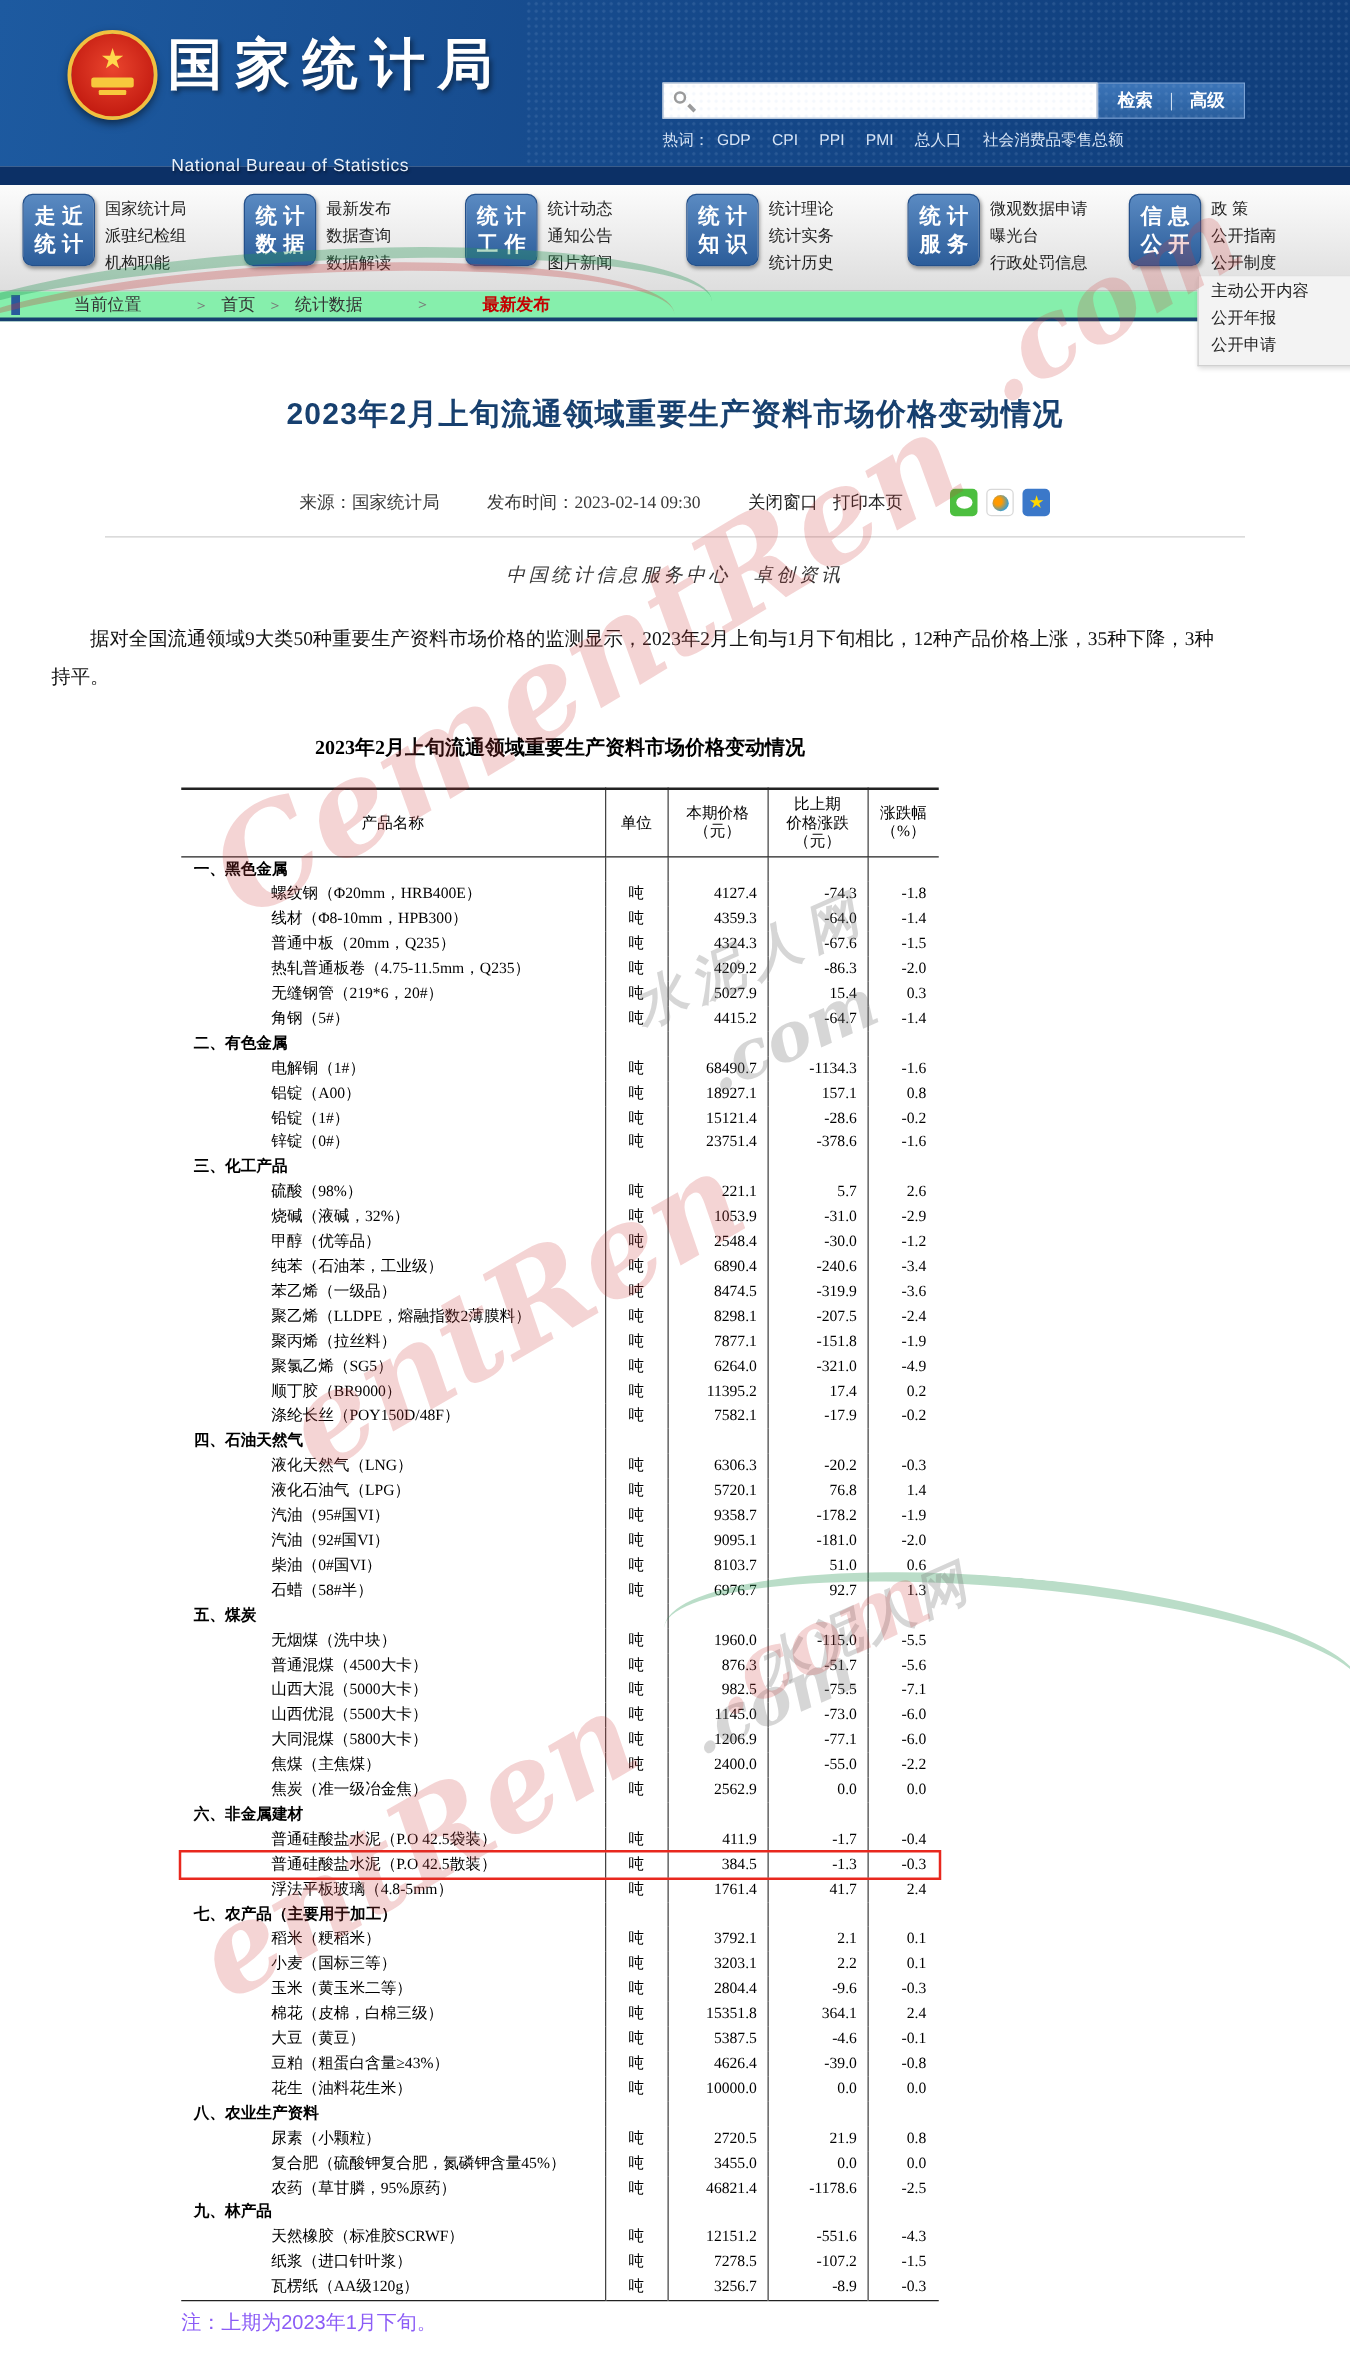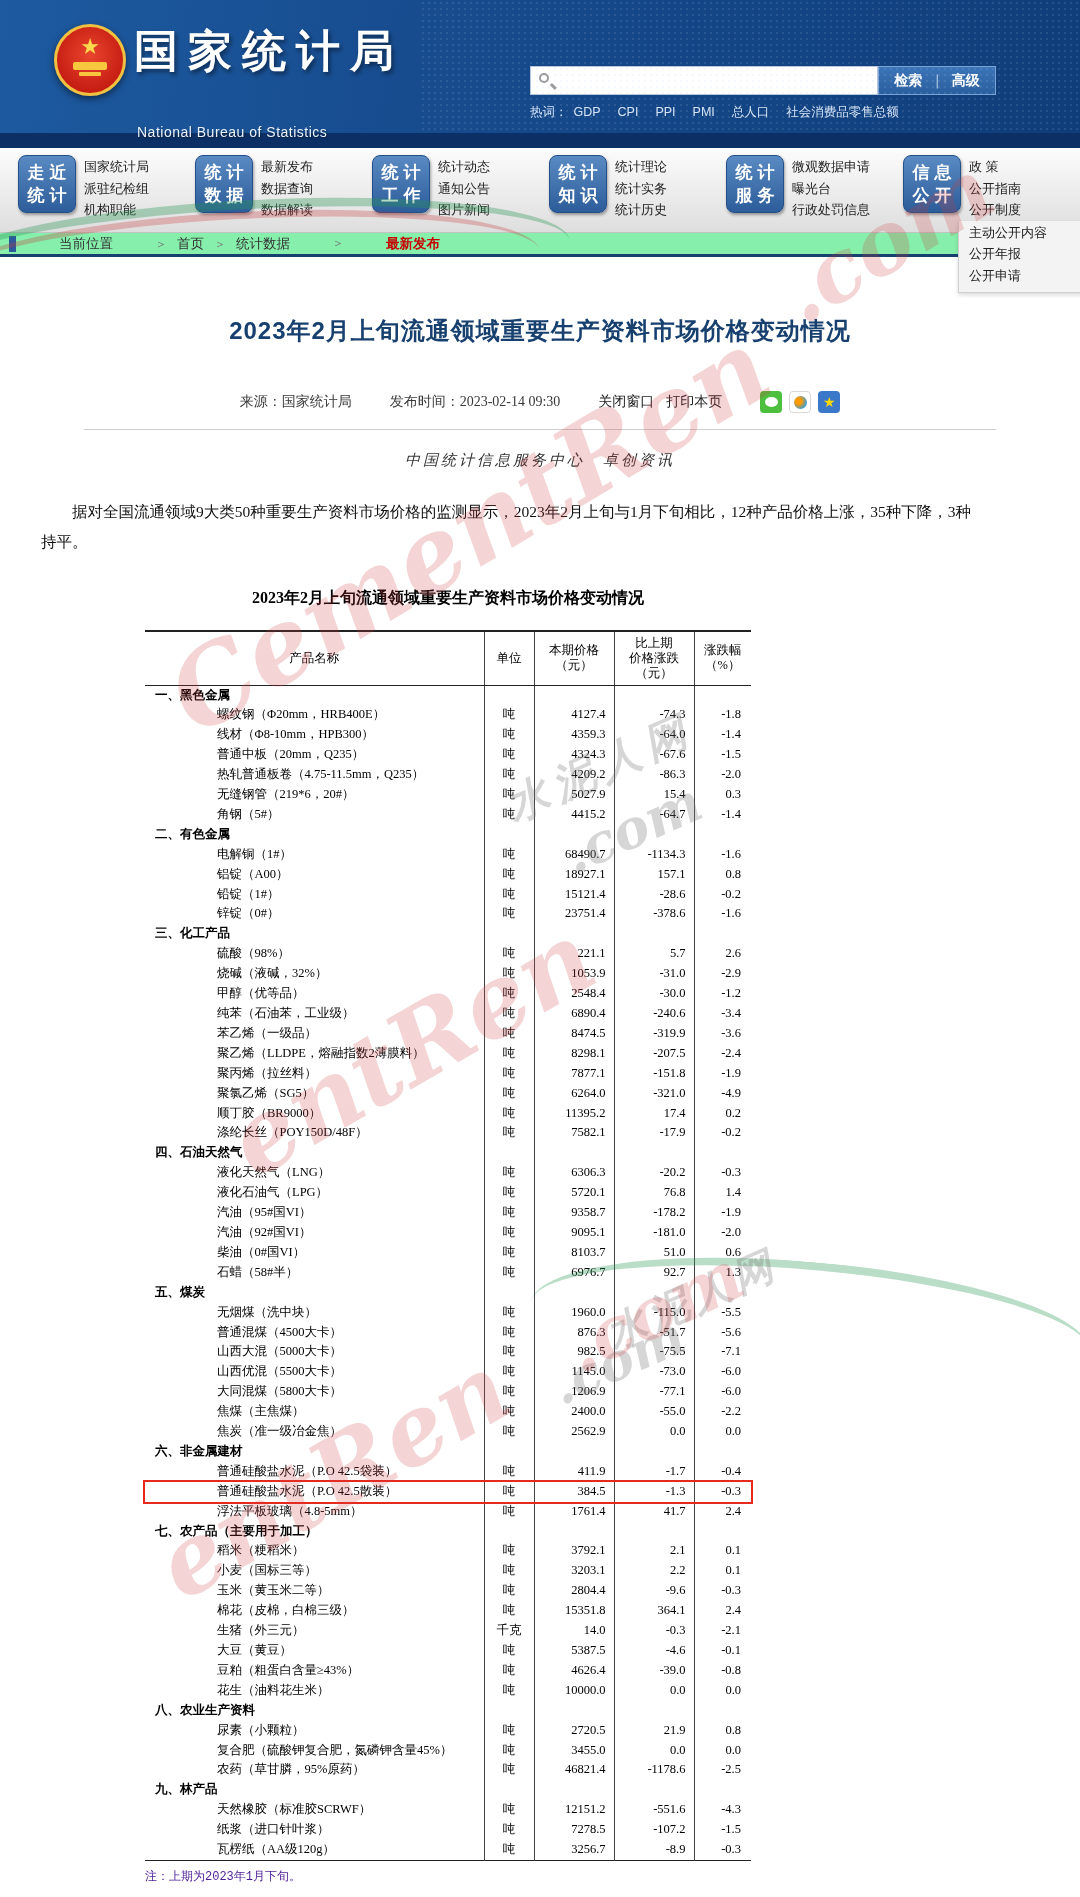--- a/index.html
+++ b/index.html
@@ -135,22 +135,22 @@
     vertical-align:middle; text-align:center; line-height:15px;
   }
   .price-table tbody td { height:19.9px; font-size:12.5px; line-height:19.9px; white-space:nowrap; }
   td.name { text-align:left; padding-left:72px; }
   td.cat  { text-align:left; padding-left:10px; font-weight:bold; font-family:"Liberation Sans",sans-serif; font-size:13px; }
   td.unit { text-align:center; }
   td.num  { text-align:right; padding-right:8px; }
   td.pct  { text-align:right; padding-right:10px; }
   tr.highlight { outline:2px solid #e8281e; }
   .footnote {
-    margin:7px 0 0 145px; font-size:12px; font-family:Liberation Mono, monospace;
-    color:#4c1d95; padding-bottom:8px;
+    margin:7px 0 0 145px; font-size:16px; font-family:Liberation Sans, sans-serif;
+    color:#8b5cf6; padding-bottom:8px;
   }
 
   
   .watermarks { position:absolute; inset:0; pointer-events:none; z-index:40; overflow:hidden; }
   .wm { position:absolute; font-family:"DejaVu Serif", serif; font-style:italic; font-weight:bold; white-space:nowrap; }
   .wm-red  { color:rgba(205,60,60,.22); }
   .wm-gray { color:rgba(120,120,120,.30); }
   .swoosh { position:absolute; border-radius:50%; }
 </style>
 </head>
@@ -650,27 +650,20 @@
             <td class="pct">-0.3</td>
           </tr>
           <tr>
             <td class="name">棉花（皮棉，白棉三级）</td>
             <td class="unit">吨</td>
             <td class="num">15351.8</td>
             <td class="num">364.1</td>
             <td class="pct">2.4</td>
           </tr>
           <tr>
-            <td class="name">生猪（外三元）</td>
-            <td class="unit">千克</td>
-            <td class="num">14.0</td>
-            <td class="num">-0.3</td>
-            <td class="pct">-2.1</td>
-          </tr>
-          <tr>
             <td class="name">大豆（黄豆）</td>
             <td class="unit">吨</td>
             <td class="num">5387.5</td>
             <td class="num">-4.6</td>
             <td class="pct">-0.1</td>
           </tr>
           <tr>
             <td class="name">豆粕（粗蛋白含量≥43%）</td>
             <td class="unit">吨</td>
             <td class="num">4626.4</td>

